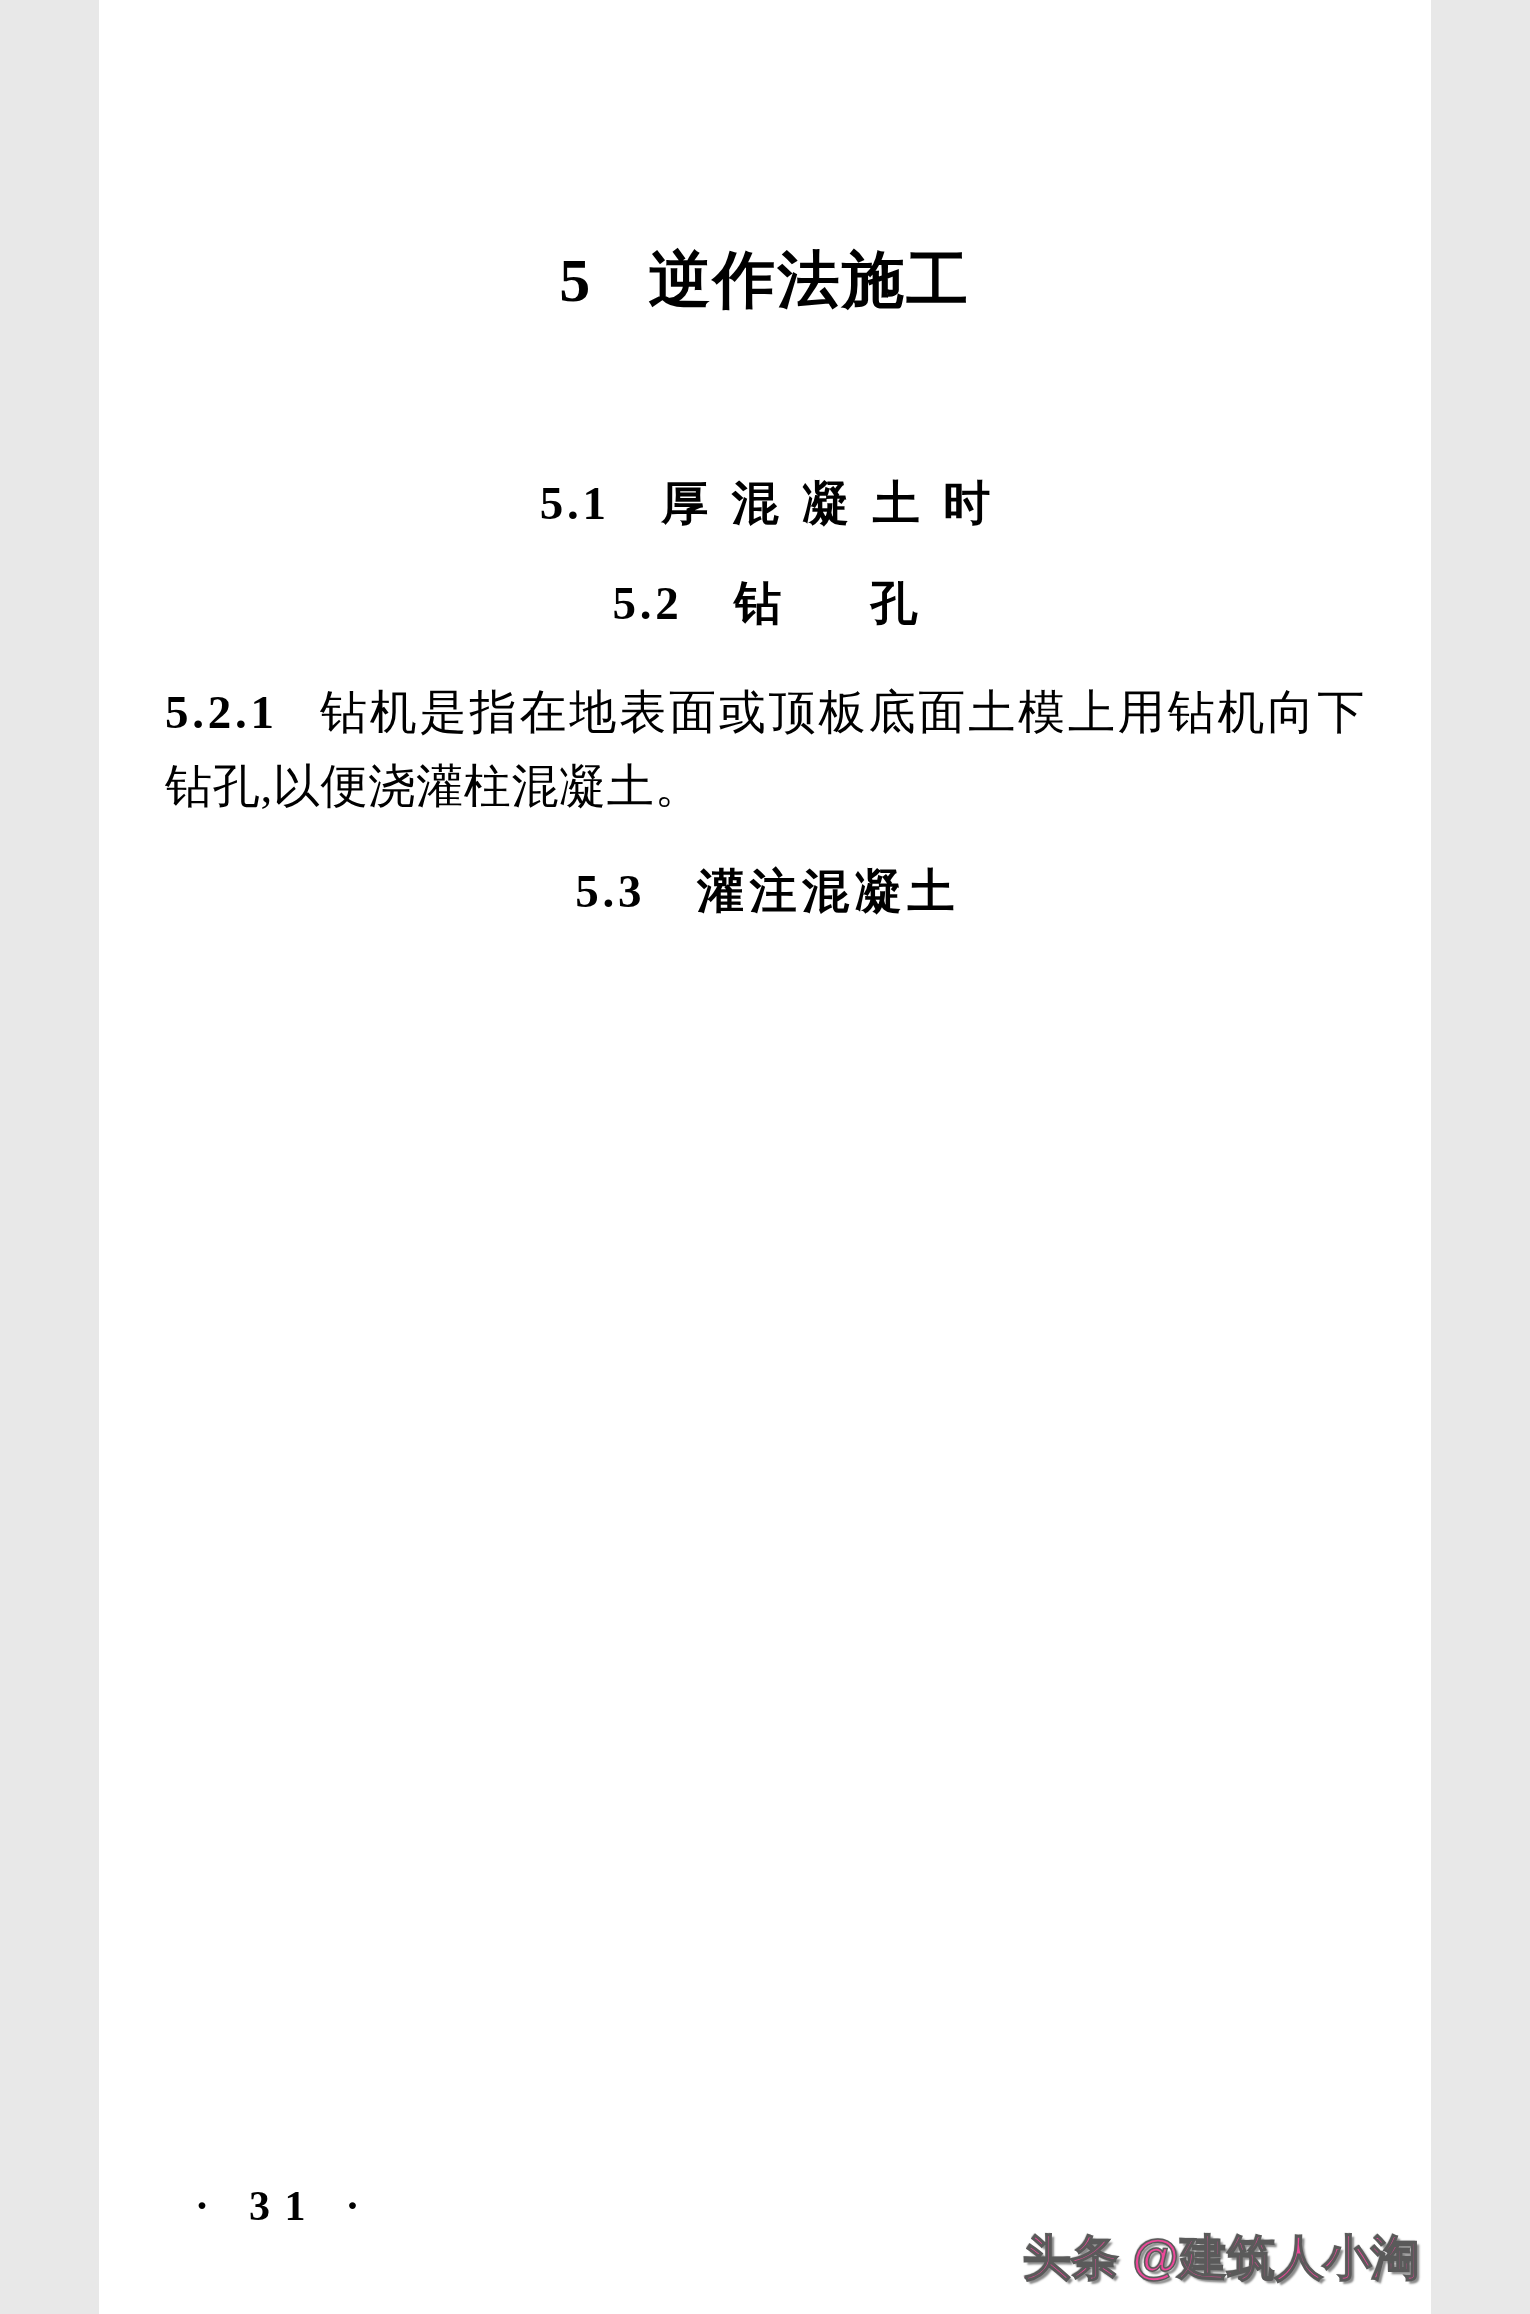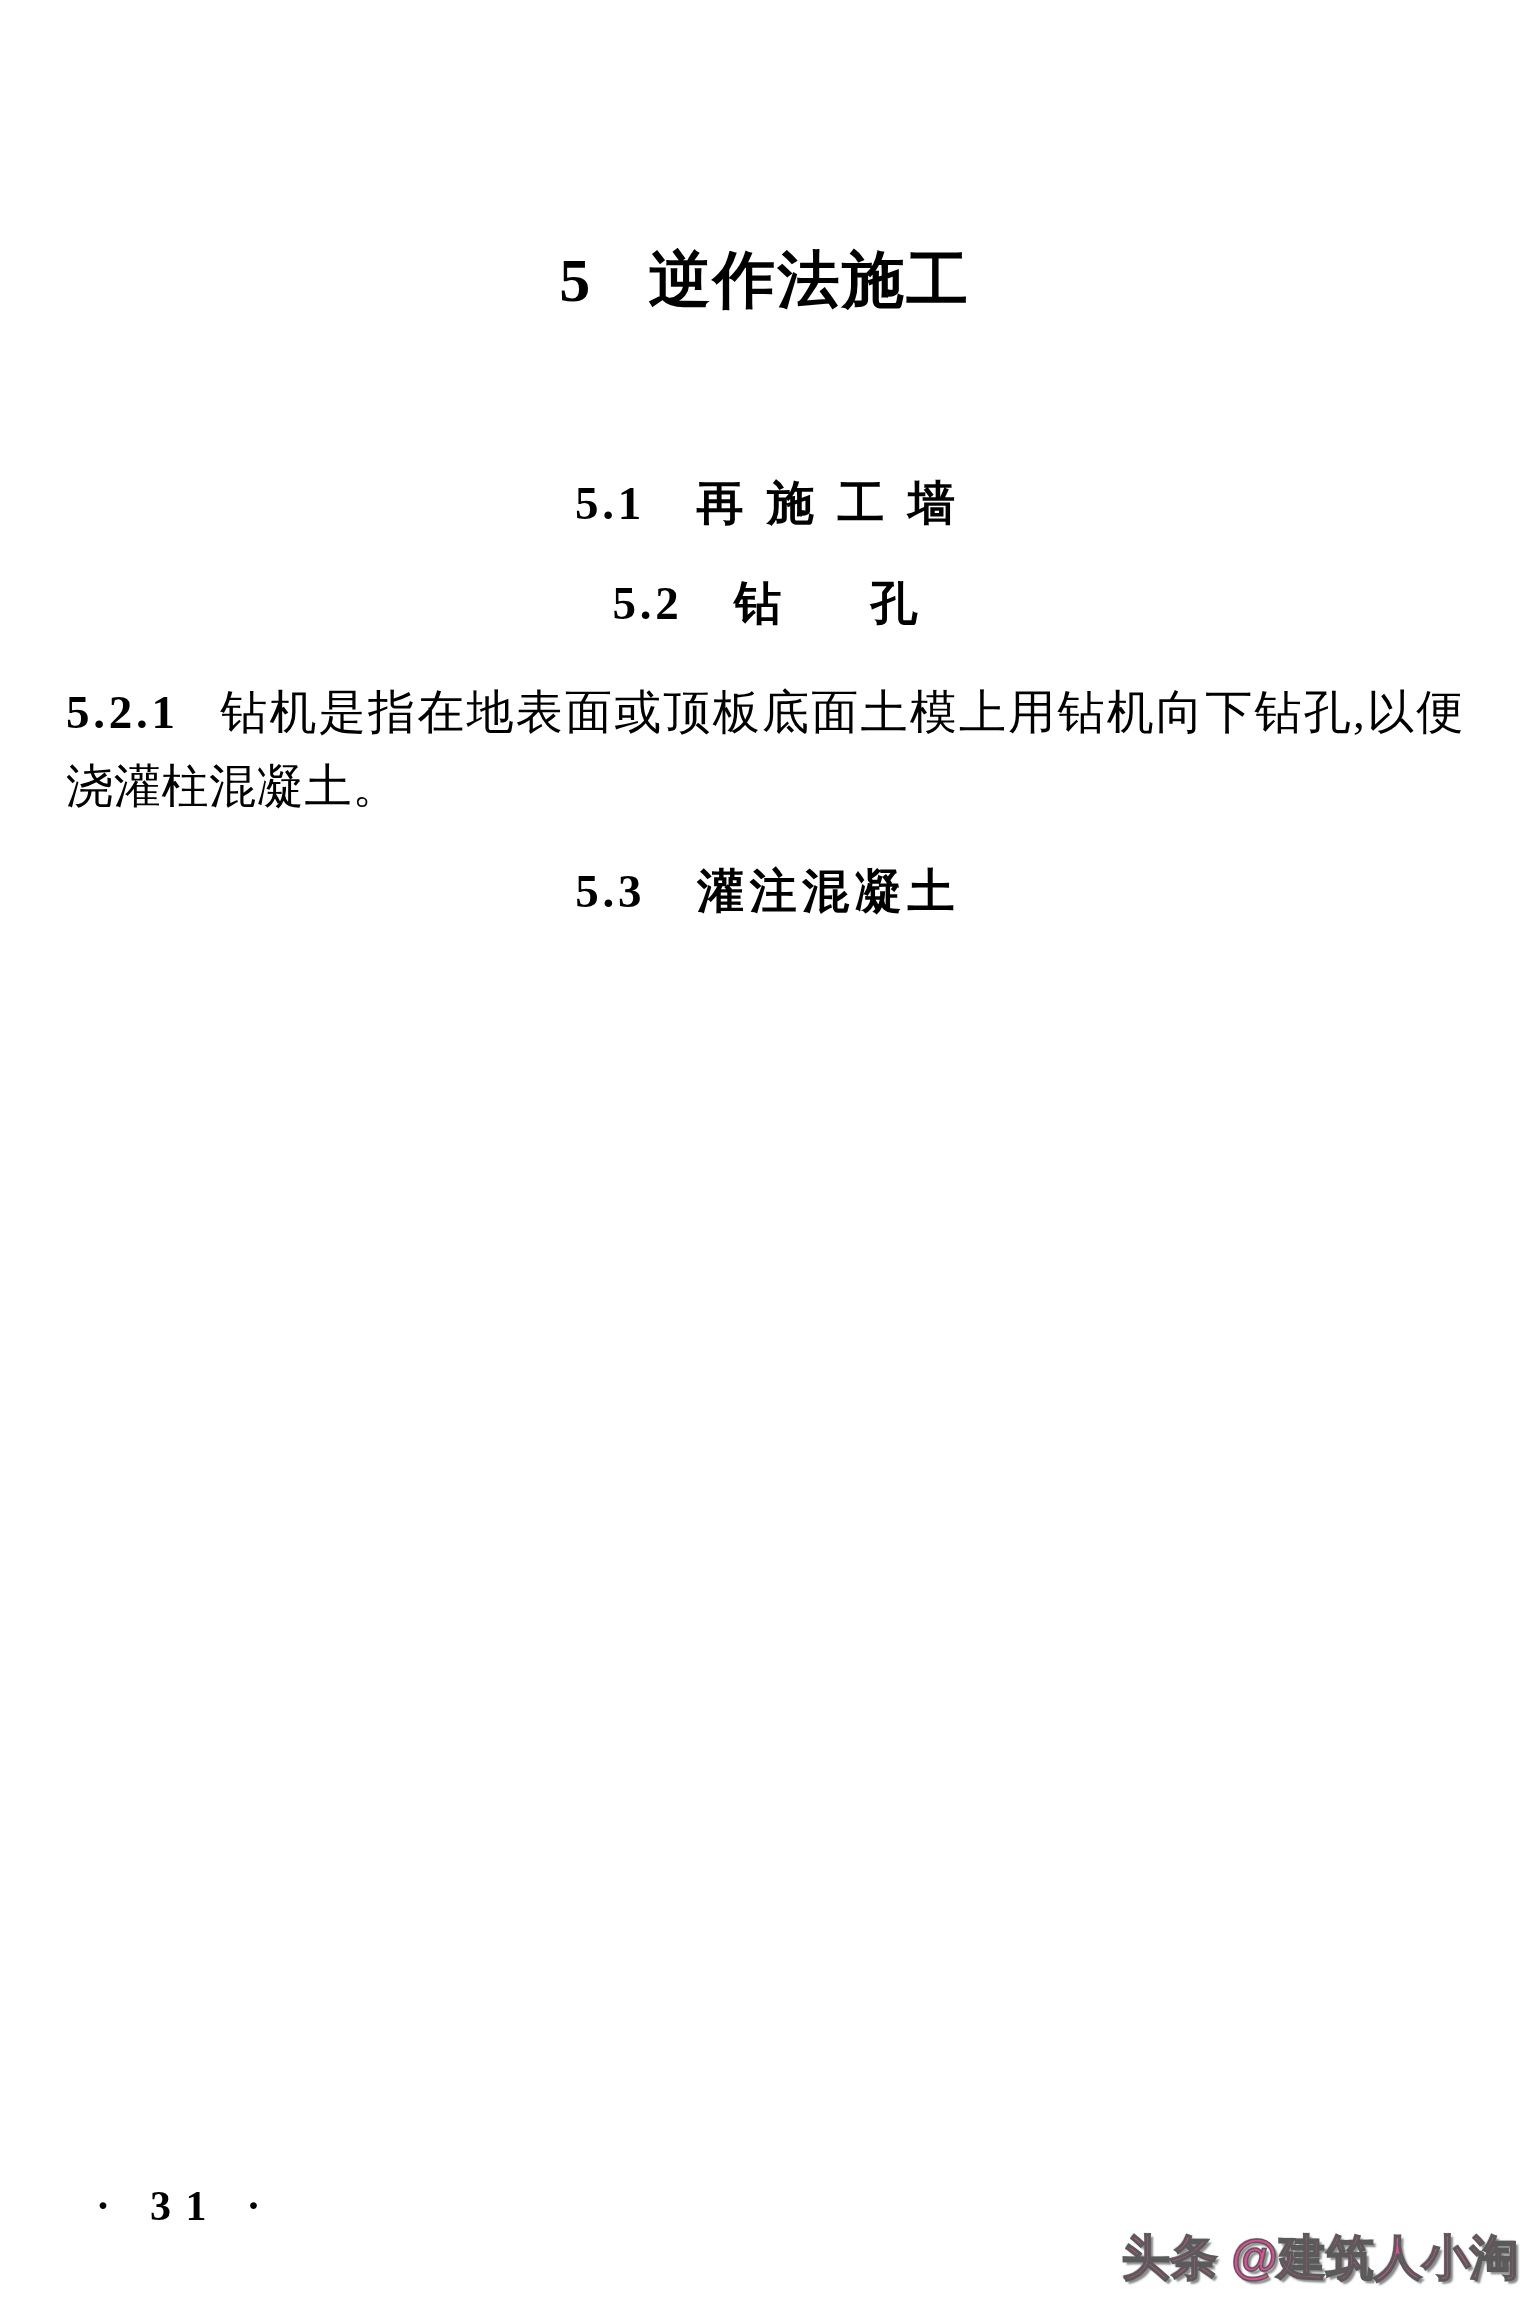--- a/index.html
+++ b/index.html
@@ -2,21 +2,21 @@
 <html><head>
 <meta charset="utf-8">
 <style>
   html, body {
     margin: 0;
     padding: 0;
     background: #e8e8e8;
   }
   .page {
     position: relative;
-    width: 1530px;
+    width: 1332px;
     height: 2314px;
     margin: 0 auto;
     background: #ffffff;
     color: #000000;
     font-family: "Liberation Serif", "DejaVu Serif", serif;
     overflow: hidden;
   }
   .content {
     padding: 245px 66px 0 66px;
   }
@@ -83,21 +83,21 @@
 <body>
 
 <div class="page">
   <div class="content">
 
     <h1 class="chapter-title">
       <span class="cnum">5</span><span>逆作法施工</span>
     </h1>
 
     <h2 class="section-heading">
-      <span class="hnum">5.1</span><span class="t51">再施工墙</span>
+      <span class="hnum">5.1</span><span class="t51">厚混凝土时</span>
     </h2>
 
 
     <h2 class="section-heading">
       <span class="hnum">5.2</span><span class="t52">钻孔</span>
     </h2>
 
     <p class="para">
       <span class="pnum">5.2.1</span><span>钻机是指在地表面或顶板底面土模上用钻机向下钻孔,以便浇灌柱混凝土。</span>
     </p>

